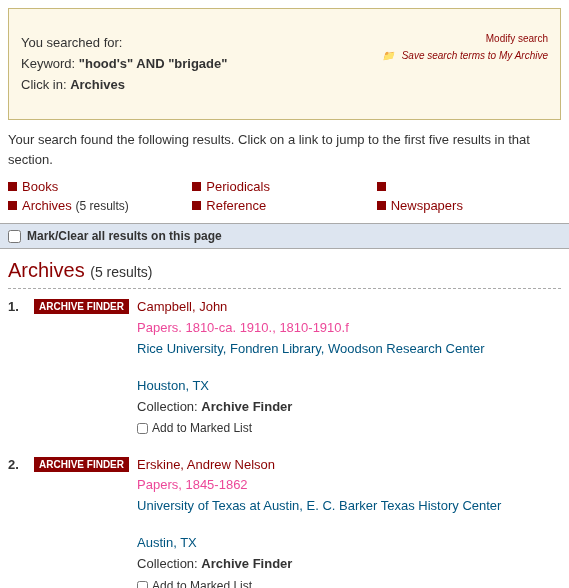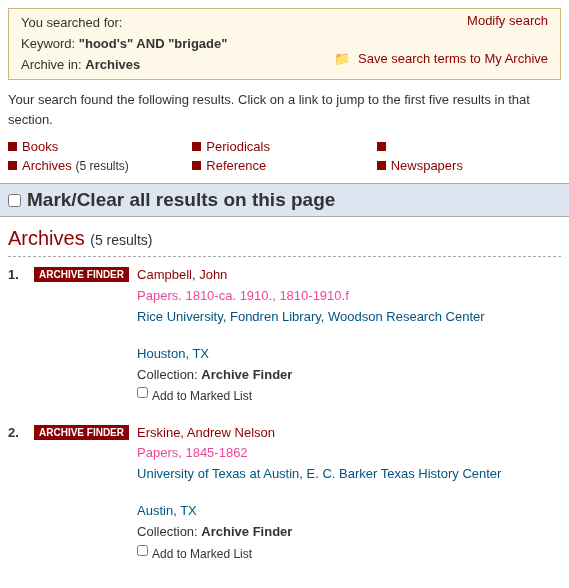--- a/index.html
+++ b/index.html
@@ -8,21 +8,21 @@
       font-size: 13px;
       color: #333;
       background: #fff;
       width: 569px;
     }
 
     
     .search-summary-box {
       border: 1px solid #c8b97a;
       background: #fdf8e8;
-      padding: 4px 12px;
+      padding: 24px 12px;
       margin: 8px 8px 10px 8px;
       display: flex;
       justify-content: space-between;
       align-items: flex-start;
     }
     .search-summary-left {
       line-height: 1.6;
     }
     .search-summary-left .label {
       font-weight: normal;
@@ -33,29 +33,30 @@
     }
     .search-summary-right {
       text-align: right;
       flex-shrink: 0;
       margin-left: 16px;
     }
     .search-summary-right a {
       color: #8b0000;
       text-decoration: none;
       display: block;
-      font-size: 13px;
+      font-size: 10px;
     }
     .save-search-link {
       display: flex;
       align-items: flex-start;
-      margin-top: 23px;
+      margin-top: 6px;
       color: #8b0000;
       text-decoration: none;
       font-size: 13px;
+      font-style: italic;
     }
     .save-search-link .folder-icon {
       margin-right: 4px;
       margin-top: 1px;
     }
 
     
     .results-intro {
       margin: 0 8px 10px 8px;
       font-size: 13px;
@@ -100,21 +101,21 @@
       padding: 5px 8px;
       display: flex;
       align-items: center;
       margin: 0 0 0 0;
     }
     .mark-clear-bar input[type=checkbox] {
       margin-right: 6px;
     }
     .mark-clear-bar label {
       font-weight: bold;
-      font-size: 19px;
+      font-size: 12px;
     }
 
     
     .section-heading {
       color: #8b0000;
       font-size: 20px;
       font-weight: normal;
       margin: 10px 8px 6px 8px;
     }
     .section-heading .count {
@@ -172,21 +173,21 @@
     }
     .result-location {
       color: #005580;
       margin-top: 16px;
     }
     .result-collection {
       color: #333;
     }
     .add-marked {
       display: flex;
-      align-items: flex-start;
+      align-items: center;
       margin-top: 2px;
       font-size: 12px;
       color: #333;
     }
     .add-marked input[type=checkbox] {
       margin-right: 4px;
       width: 11px;
       height: 11px;
     }
   </style>
@@ -194,21 +195,21 @@
 <body>
 
 <div class="search-summary-box">
   <div class="search-summary-left">
     <div>You searched for:</div>
     <div>
       <span class="label">Keyword:</span>
       <span class="value">"hood's" AND "brigade"</span>
     </div>
     <div>
-      <span class="label">Archive in:</span>
+      <span class="label">Click in:</span>
       <span class="value">Archives</span>
     </div>
   </div>
   <div class="search-summary-right">
     <a href="#">Modify search</a>
     <a href="#" class="save-search-link">
       <span class="folder-icon">📁</span>
       <span>Save search terms to My Archive</span>
     </a>
   </div>

